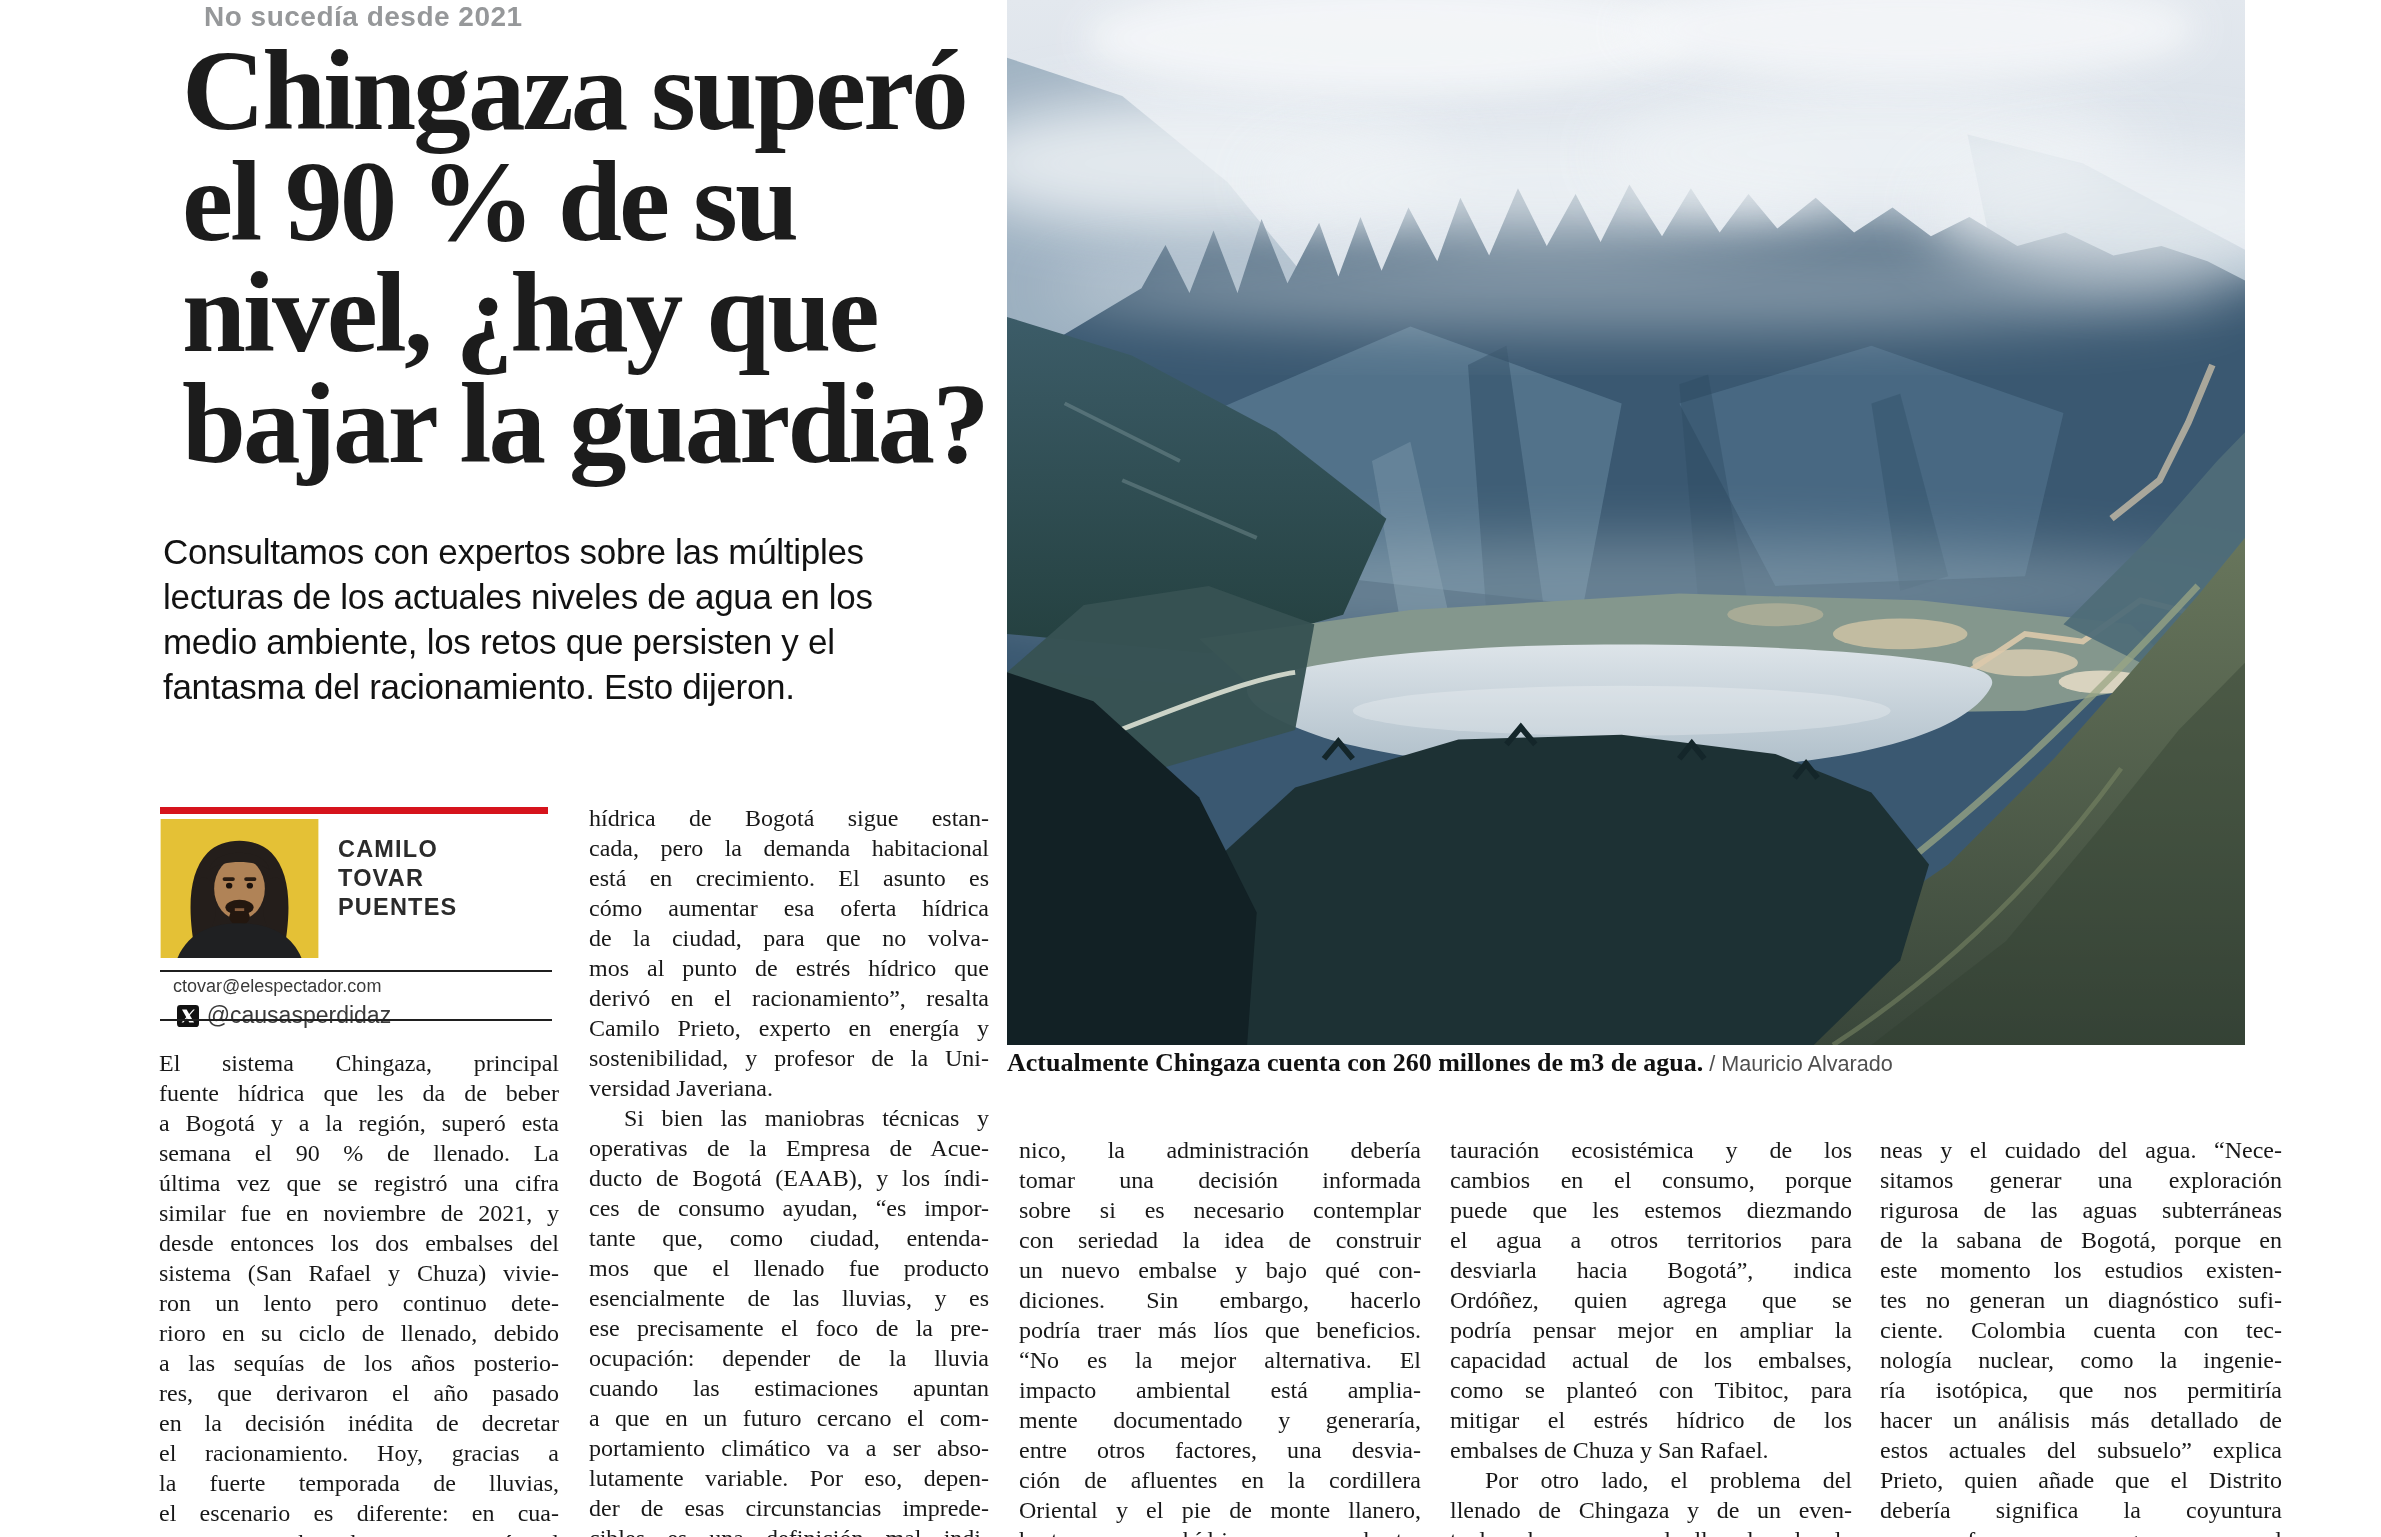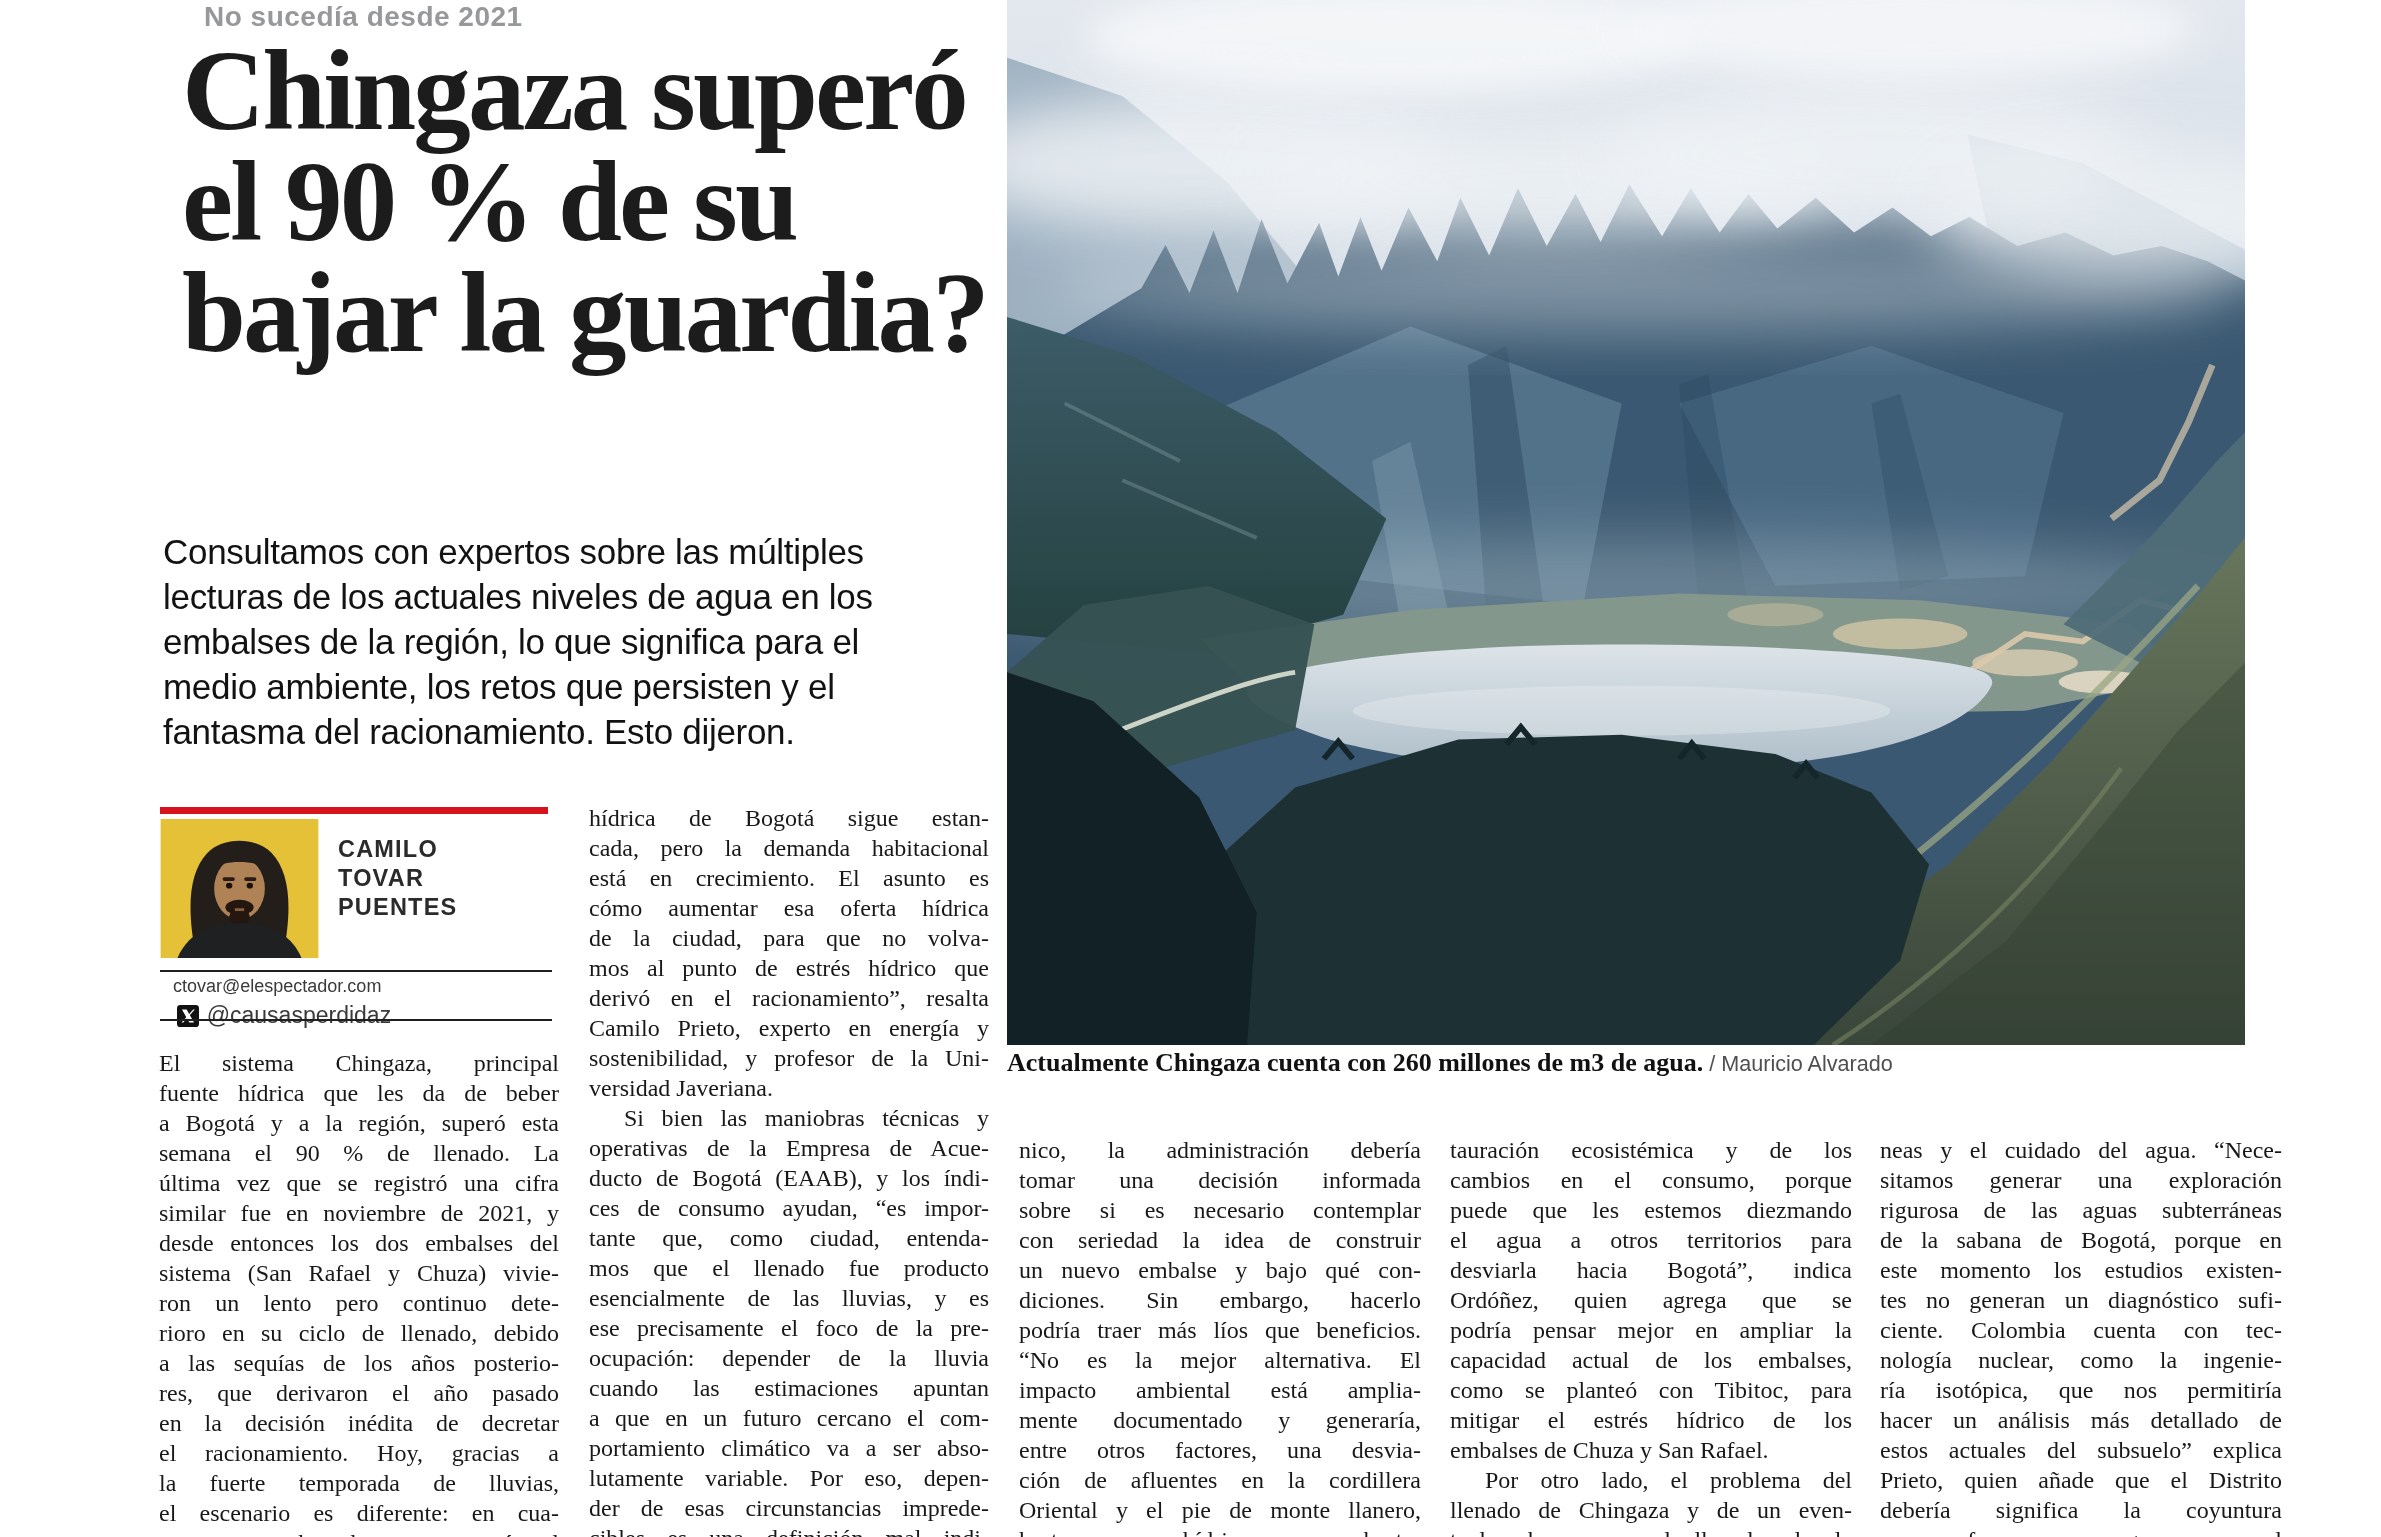--- a/index.html
+++ b/index.html
@@ -47,27 +47,27 @@
 </head>
 <body>
 
 <div class="page">
 
   <div class="kicker">No sucedía desde 2021</div>
 
   <div class="headline">
       <div>Chingaza superó</div>
       <div>el 90 % de su</div>
+      <div>nivel, ¿hay que</div>
       <div>bajar la guardia?</div>
     </div>
 
   <div class="deck">
       <div>Consultamos con expertos sobre las múltiples</div>
       <div>lecturas de los actuales niveles de agua en los</div>
-      <div>embalses de la región, lo que significa para el</div>
       <div>medio ambiente, los retos que persisten y el</div>
       <div>fantasma del racionamiento. Esto dijeron.</div>
     </div>
 
   <div class="red-bar"></div>
 
   <div class="headshot">
     <svg width="159" height="139" viewBox="0 0 168 148">
       <rect x="0" y="0" width="168" height="148" fill="#e4c136"></rect>
       <path d="M38,148 C28,98 29,58 50,36 C66,19 102,19 118,36 C139,58 140,98 130,148 Z" fill="#241e1b"></path>

